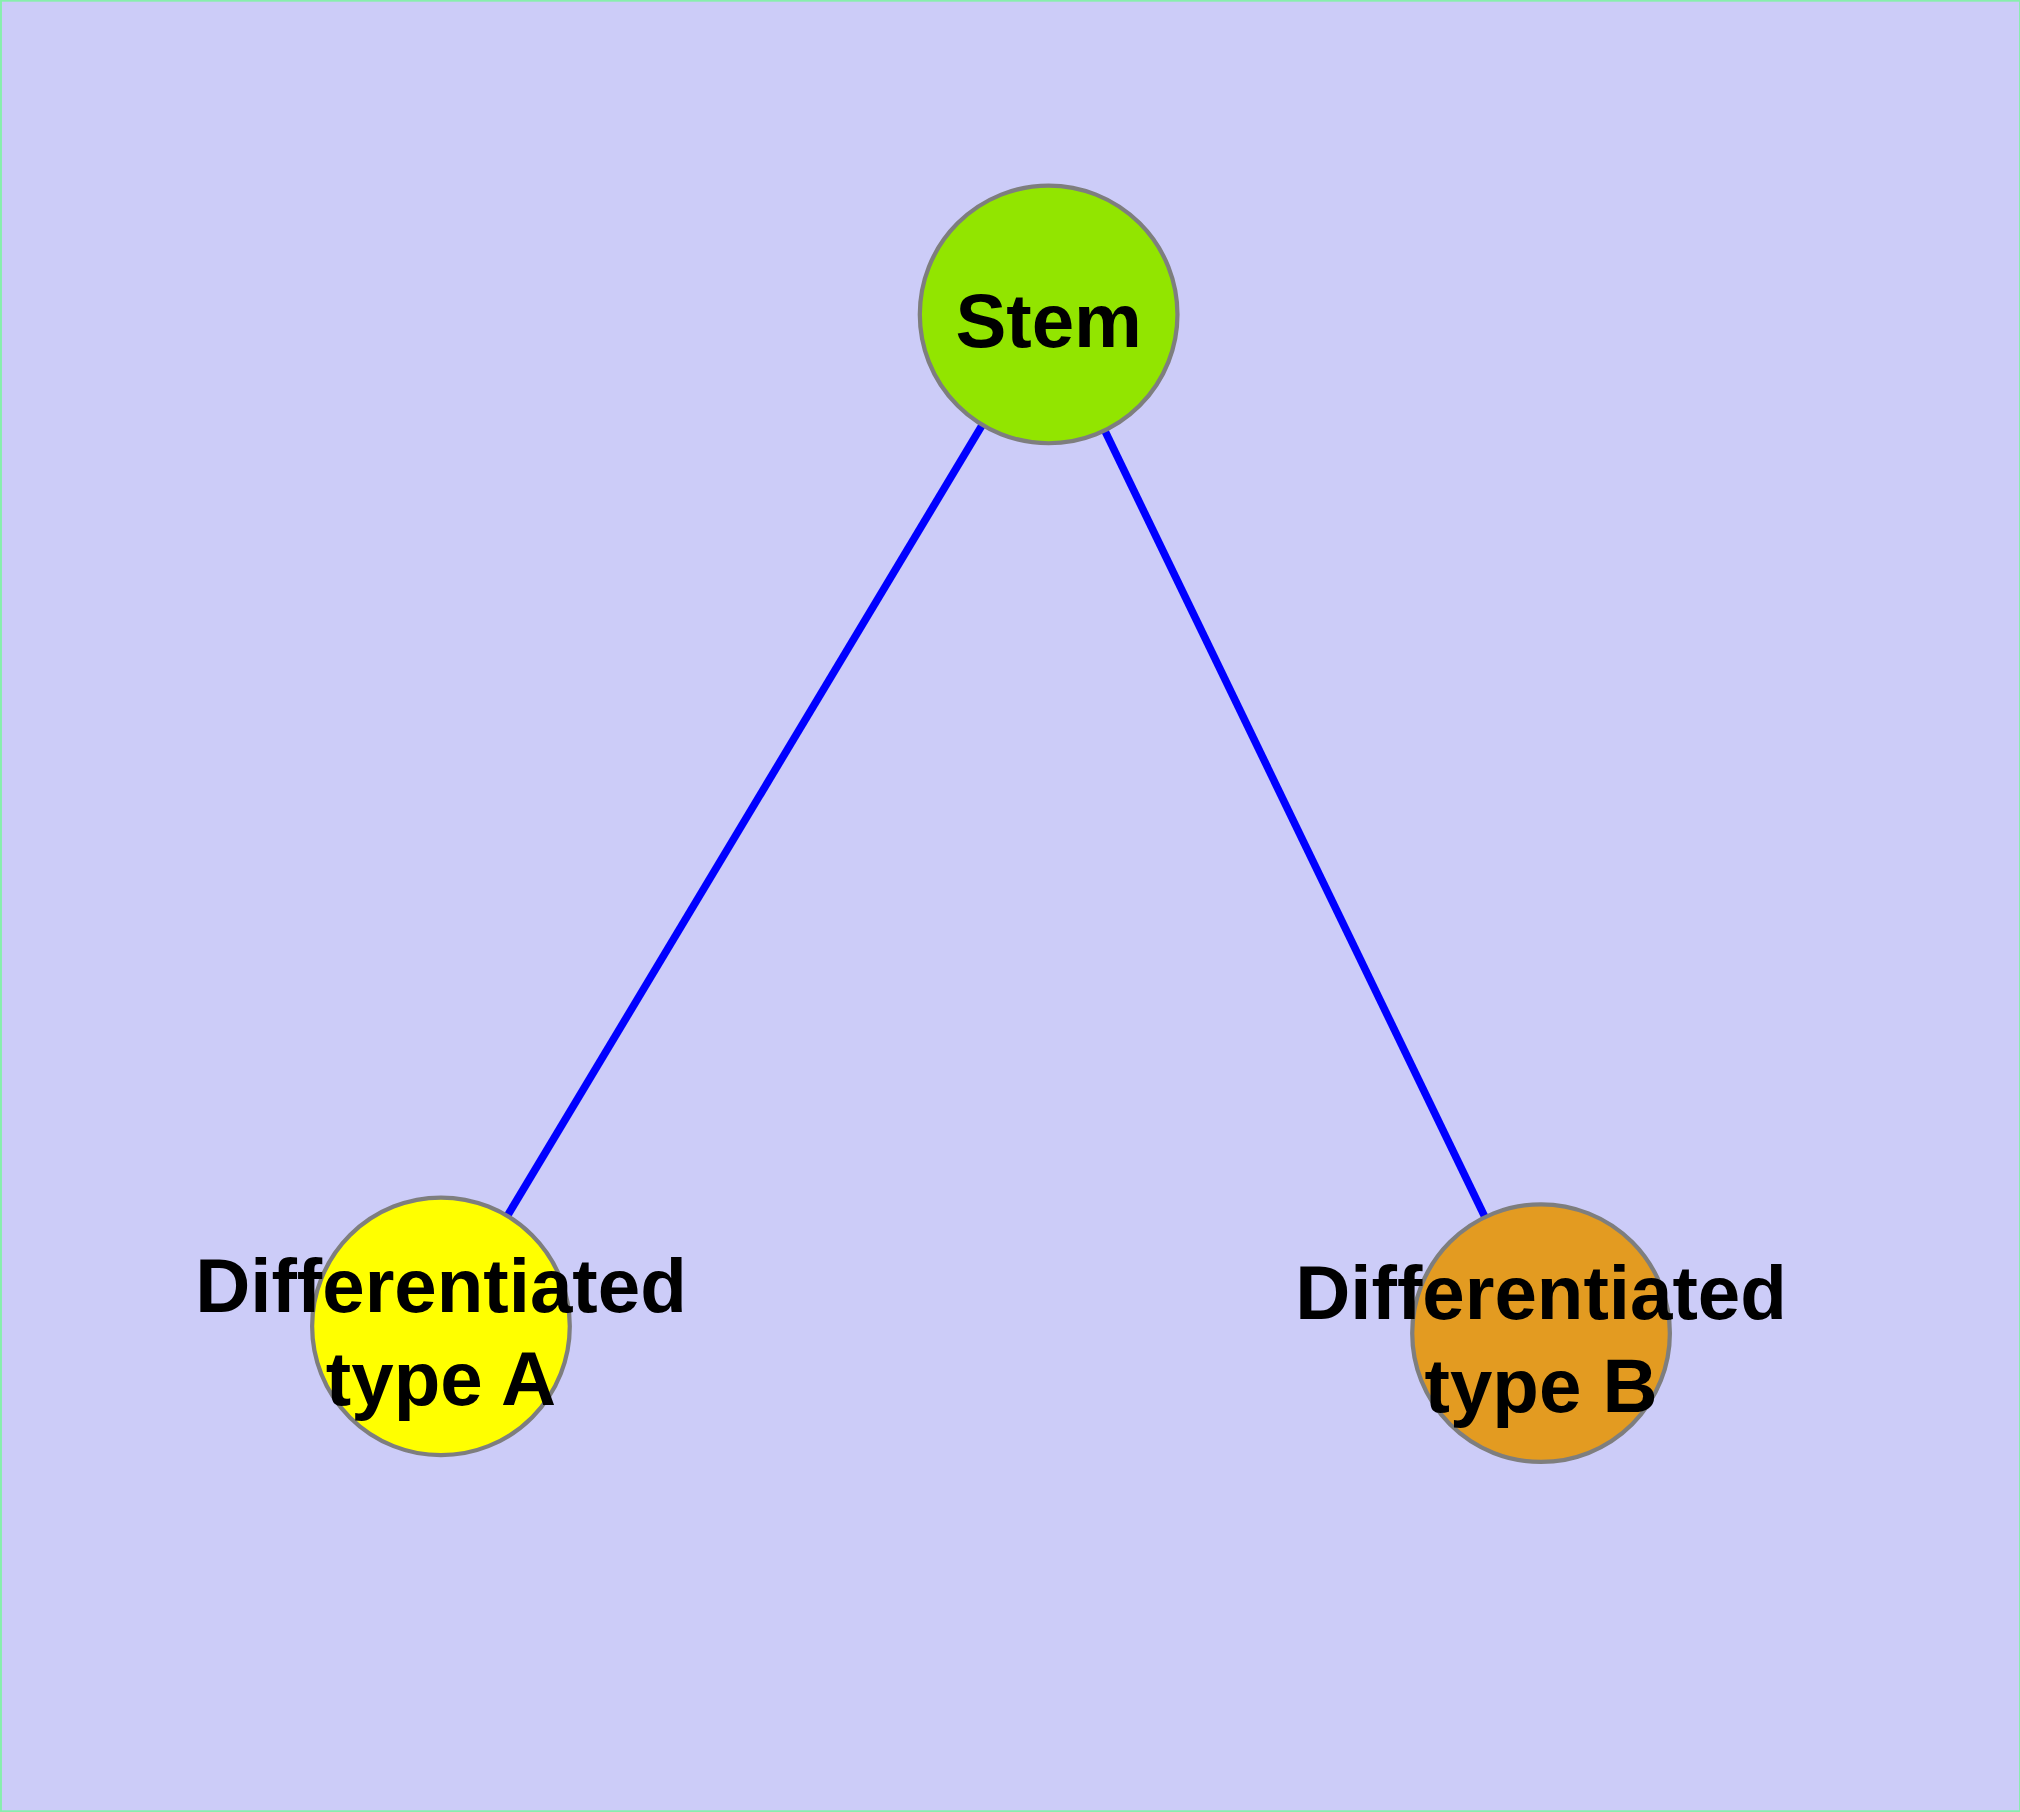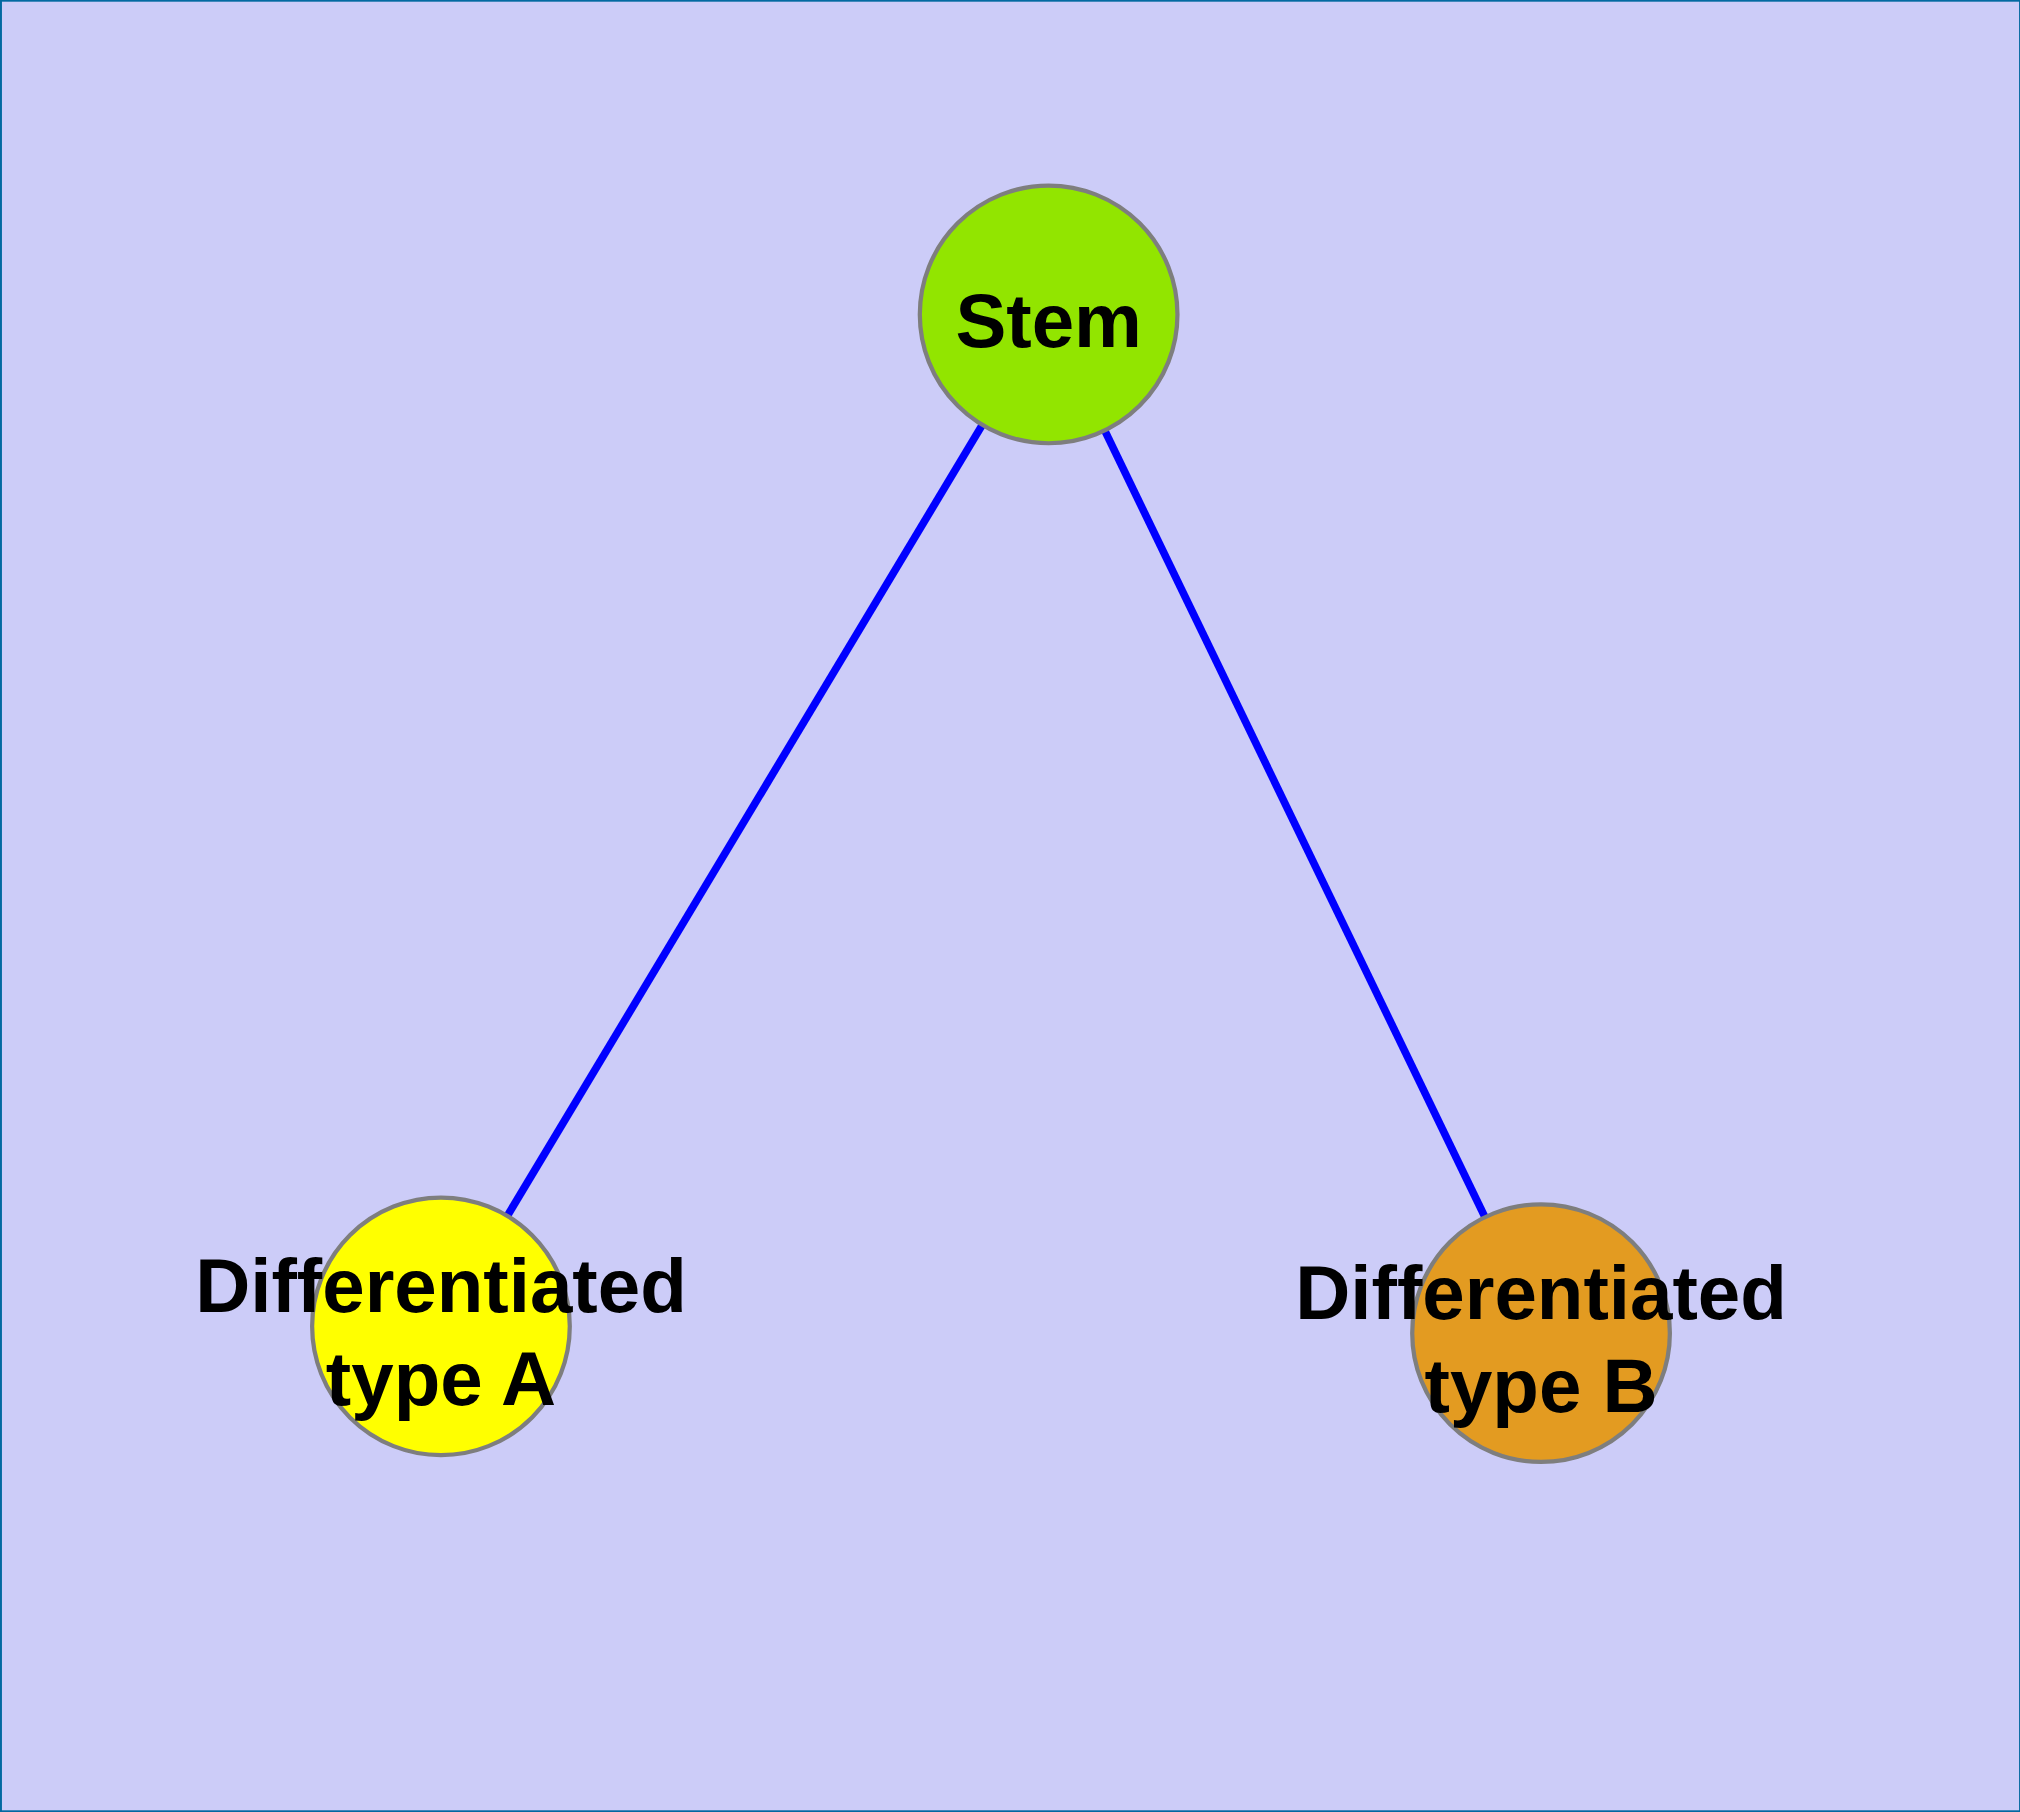--- a/index.html
+++ b/index.html
@@ -5,21 +5,21 @@
   html, body {
     margin: 0;
     padding: 0;
     background: #ffffff;
     font-family: "Liberation Sans", "DejaVu Sans", sans-serif;
   }
   #stage {
     position: relative;
     width: 2021px;
     height: 1812px;
-    background: #0369a1;
+    background: #86efac;
     overflow: hidden;
   }
   #diagram-svg {
     display: block;
     width: 2021px;
     height: 1812px;
   }
   .node-label {
     font-family: "Liberation Sans", "DejaVu Sans", sans-serif;
     font-weight: bold;

